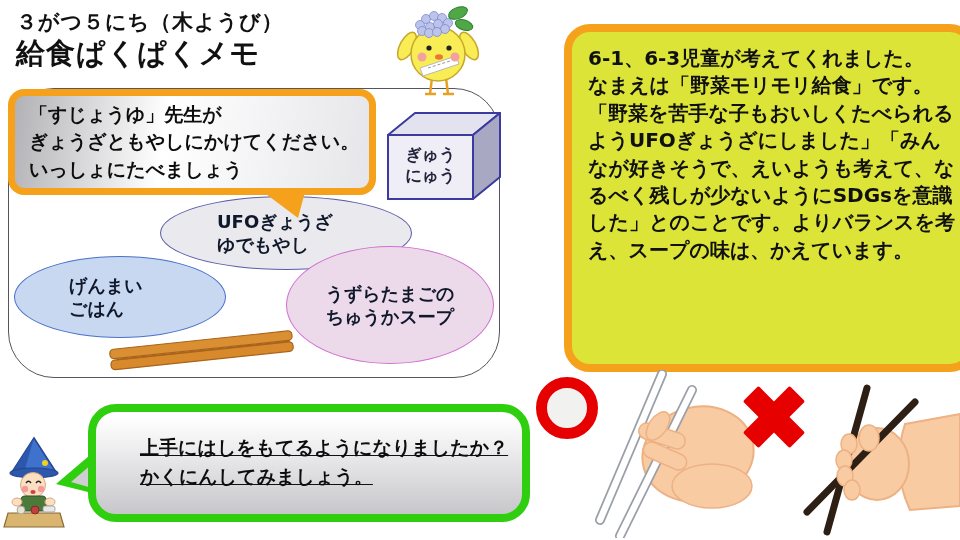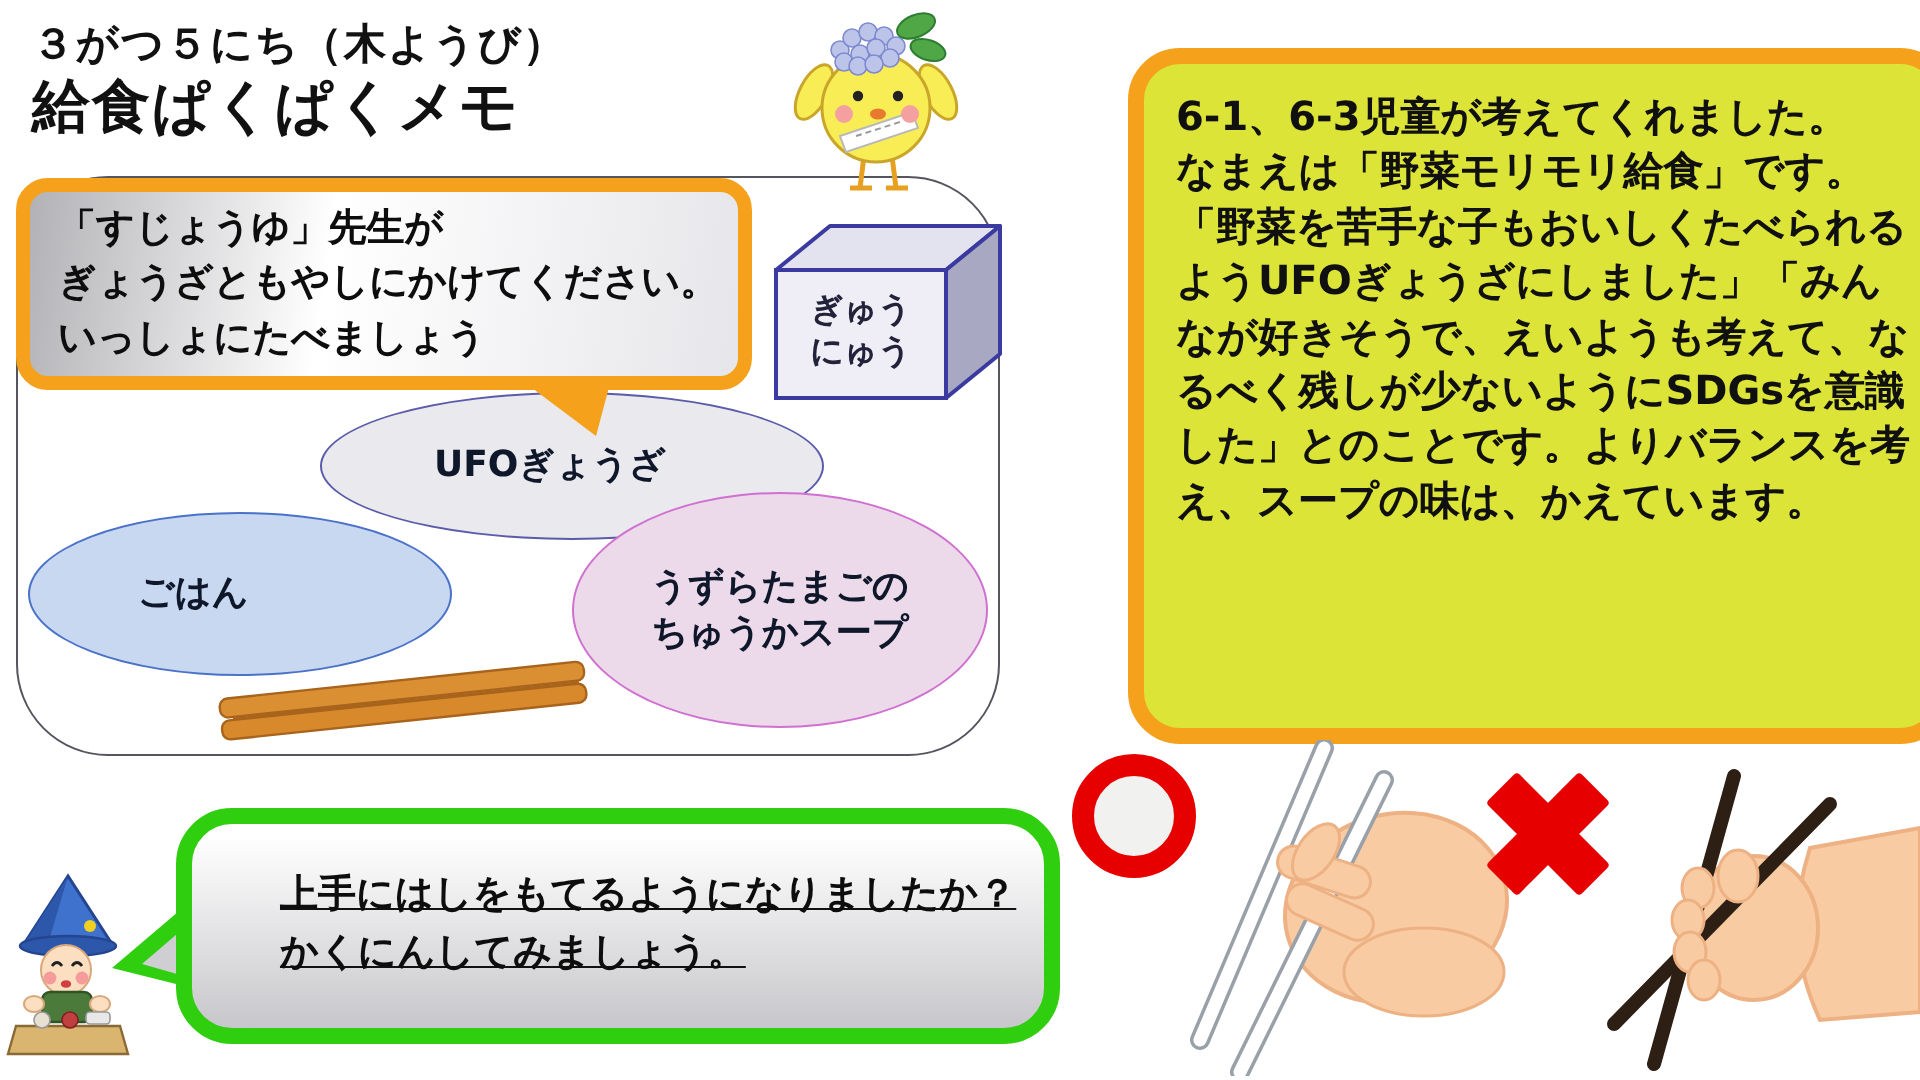--- a/index.html
+++ b/index.html
@@ -82,22 +82,24 @@
   <polygon points="101,25 128,3 128,67 101,89" fill="#A9A8C2" stroke="#3A3AA0" stroke-width="2" stroke-linejoin="round"></polygon>
   <rect x="16" y="25" width="85" height="64" fill="#EFEEF6" stroke="#3A3AA0" stroke-width="2"></rect>
 </svg>
 <div class="abs milk-label">
   <div>ぎゅう</div>
   <div>にゅう</div>
 </div>
 
 <div class="abs dish dish-ufo">
   <div>UFOぎょうざ</div>
+  <div>ゆでもやし</div>
 </div>
 <div class="abs dish dish-rice">
+  <div>げんまい</div>
   <div>ごはん</div>
 </div>
 <div class="abs dish dish-soup">
   <div>うずらたまごの</div>
   <div>ちゅうかスープ</div>
 </div>
 
 <svg class="abs chopsticks-svg" width="200" height="48" viewBox="0 0 200 48">
   <g transform="rotate(-6 100 24)">
     <rect x="8" y="14" width="183" height="9.5" rx="4" fill="#DB8F33" stroke="#A8641C" stroke-width="1.2"></rect>

